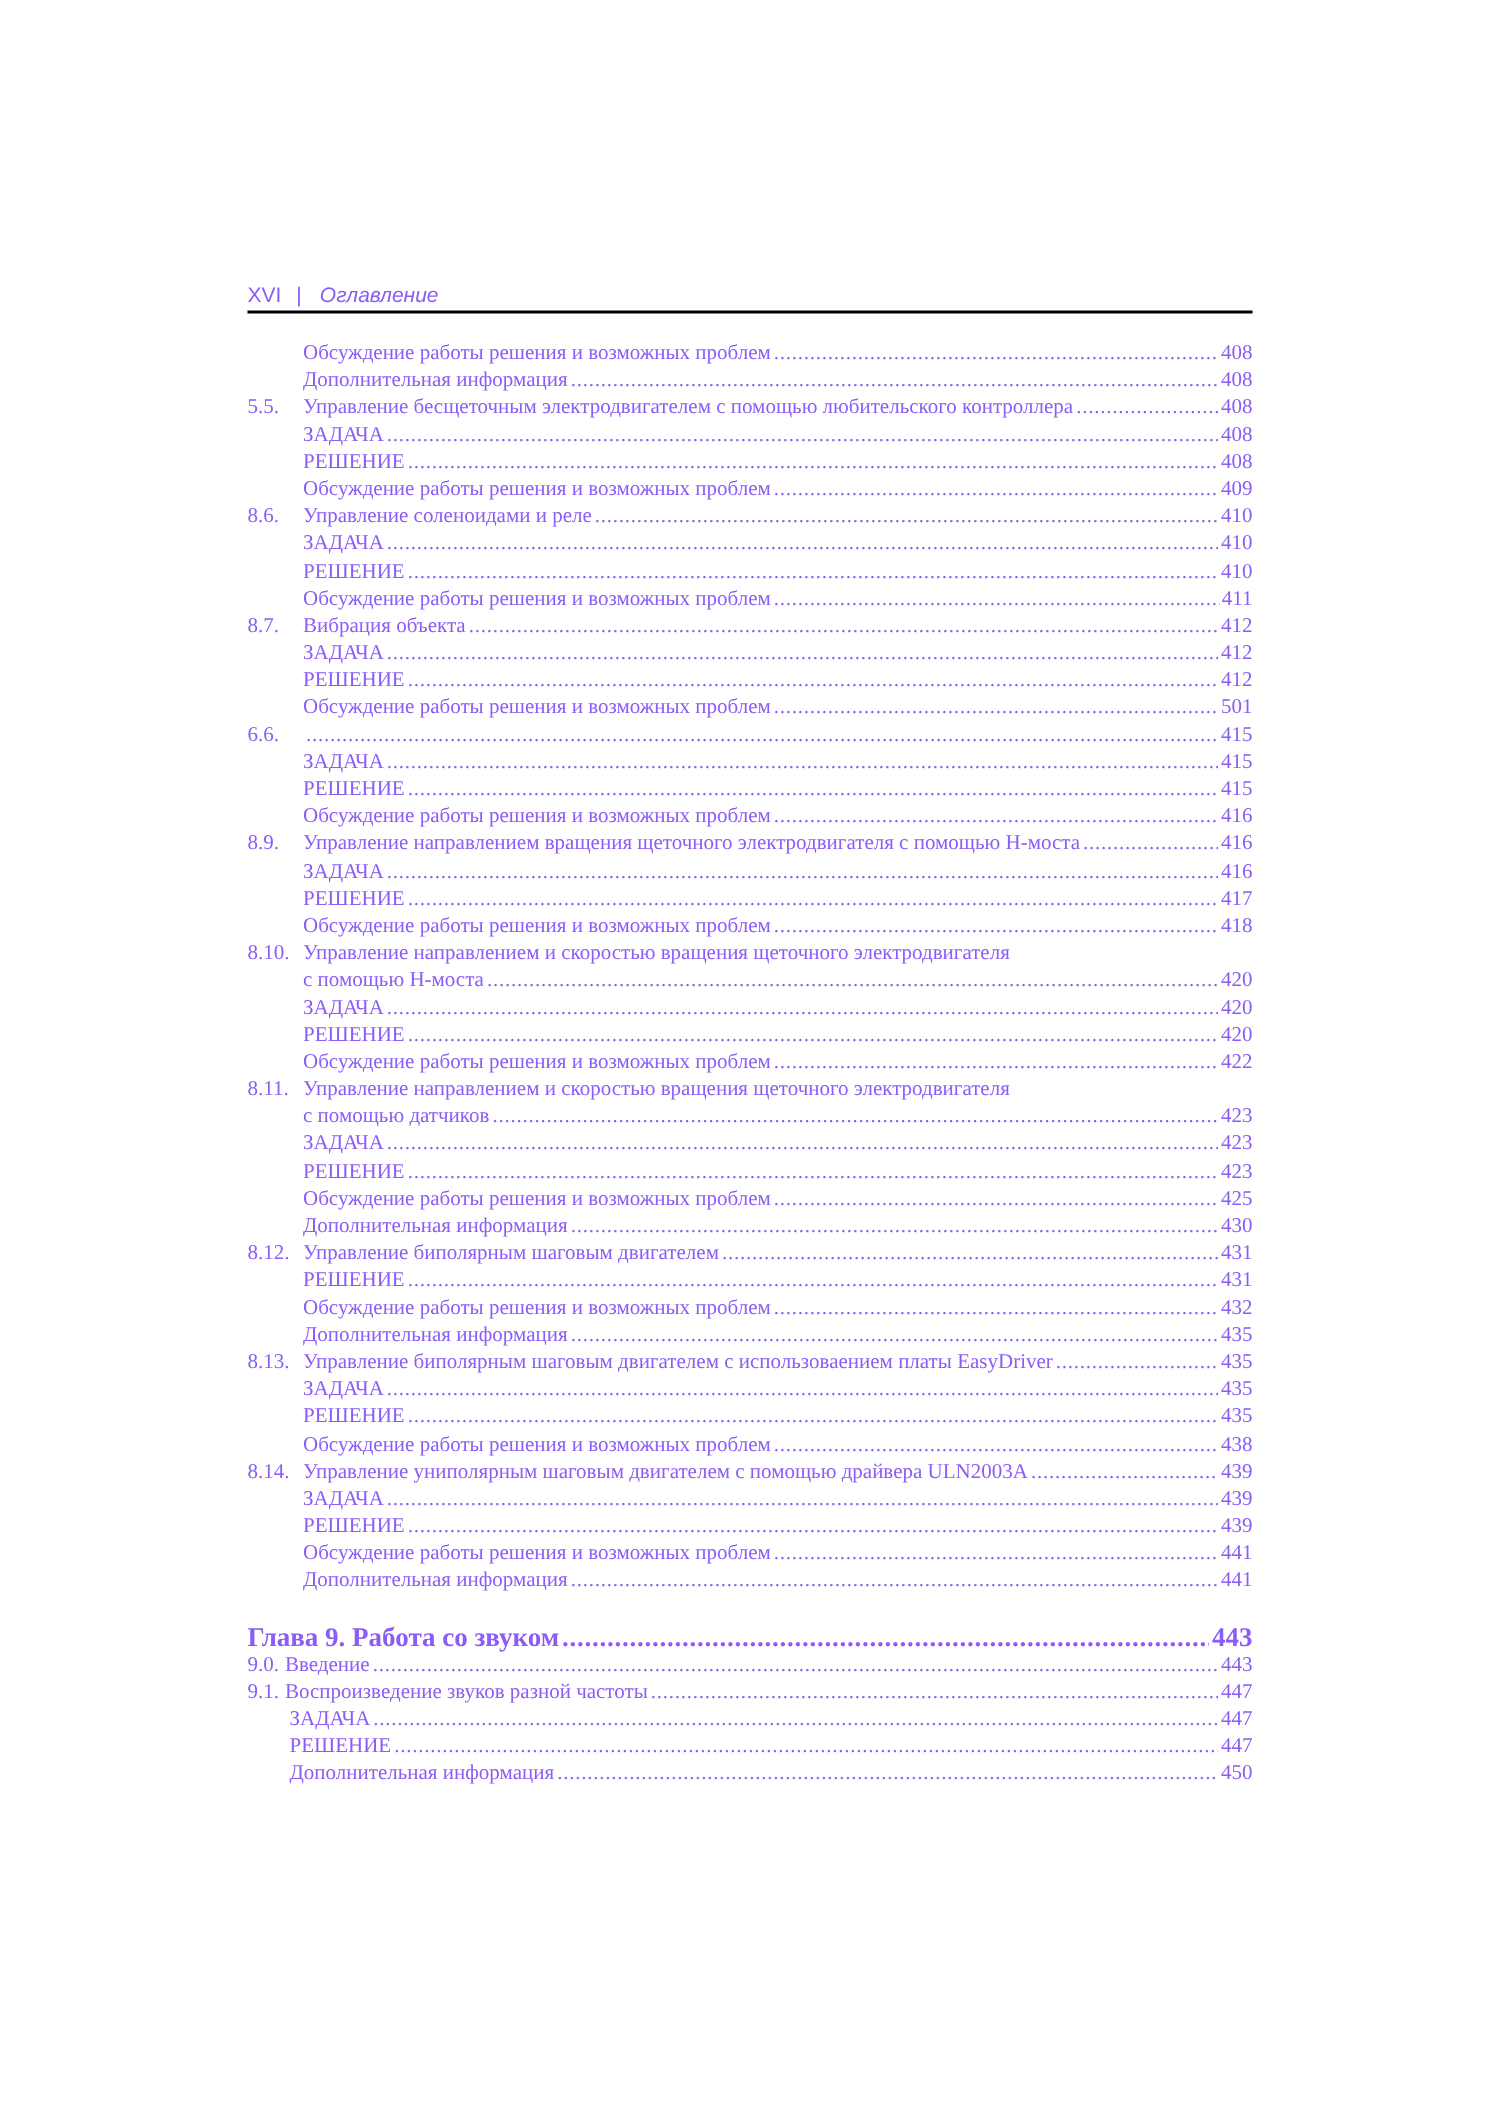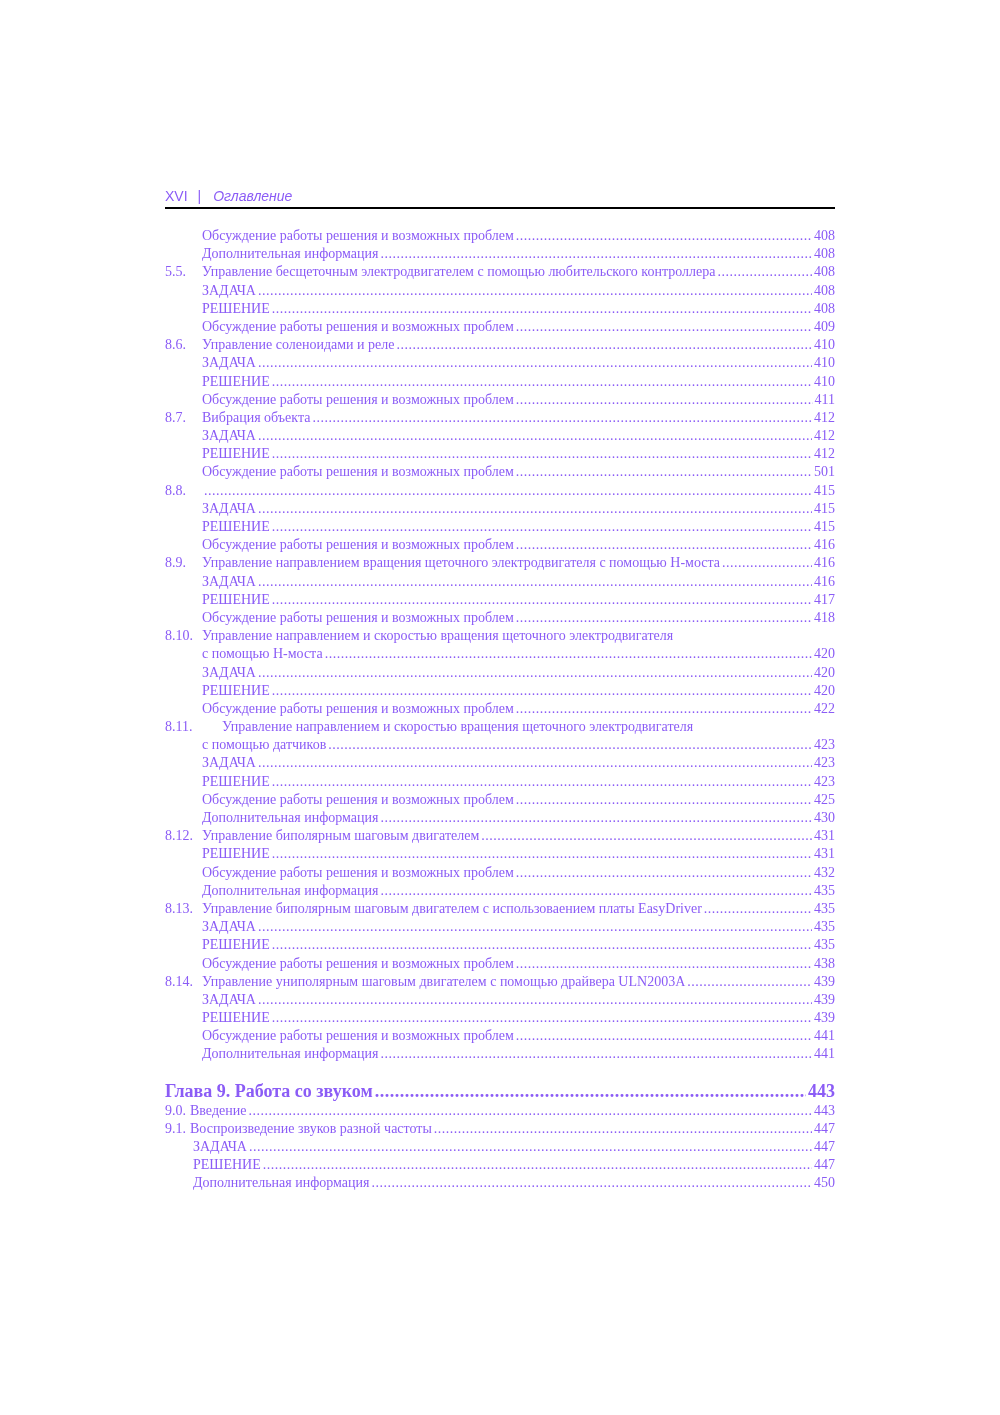--- a/index.html
+++ b/index.html
@@ -113,21 +113,21 @@
         <span class="dots"></span>
         <span class="page-no">412</span>
       </div>
       <div class="row">
         <span class="indent"></span>
         <span class="label">Обсуждение работы решения и возможных проблем</span>
         <span class="dots"></span>
         <span class="page-no">501</span>
       </div>
       <div class="row">
-        <span class="num">8.8.</span>
+        <span class="num">6.6.</span>
         <span class="dots"></span>
         <span class="page-no">415</span>
       </div>
       <div class="row">
         <span class="indent"></span>
         <span class="label">ЗАДАЧА</span>
         <span class="dots"></span>
         <span class="page-no">415</span>
       </div>
       <div class="row">
@@ -187,21 +187,21 @@
         <span class="label">РЕШЕНИЕ</span>
         <span class="dots"></span>
         <span class="page-no">420</span>
       </div>
       <div class="row">
         <span class="indent"></span>
         <span class="label">Обсуждение работы решения и возможных проблем</span>
         <span class="dots"></span>
         <span class="page-no">422</span>
       </div>
-      <div class="cont" style="display: flex; gap: 20px;">
+      <div class="cont" style="display: flex;">
         <span class="num">8.11.</span>
         <span>Управление направлением и скоростью вращения щеточного электродвигателя</span>
       </div>
       <div class="row">
         <span class="indent"></span>
         <span class="label">с помощью датчиков</span>
         <span class="dots"></span>
         <span class="page-no">423</span>
       </div>
       <div class="row">

